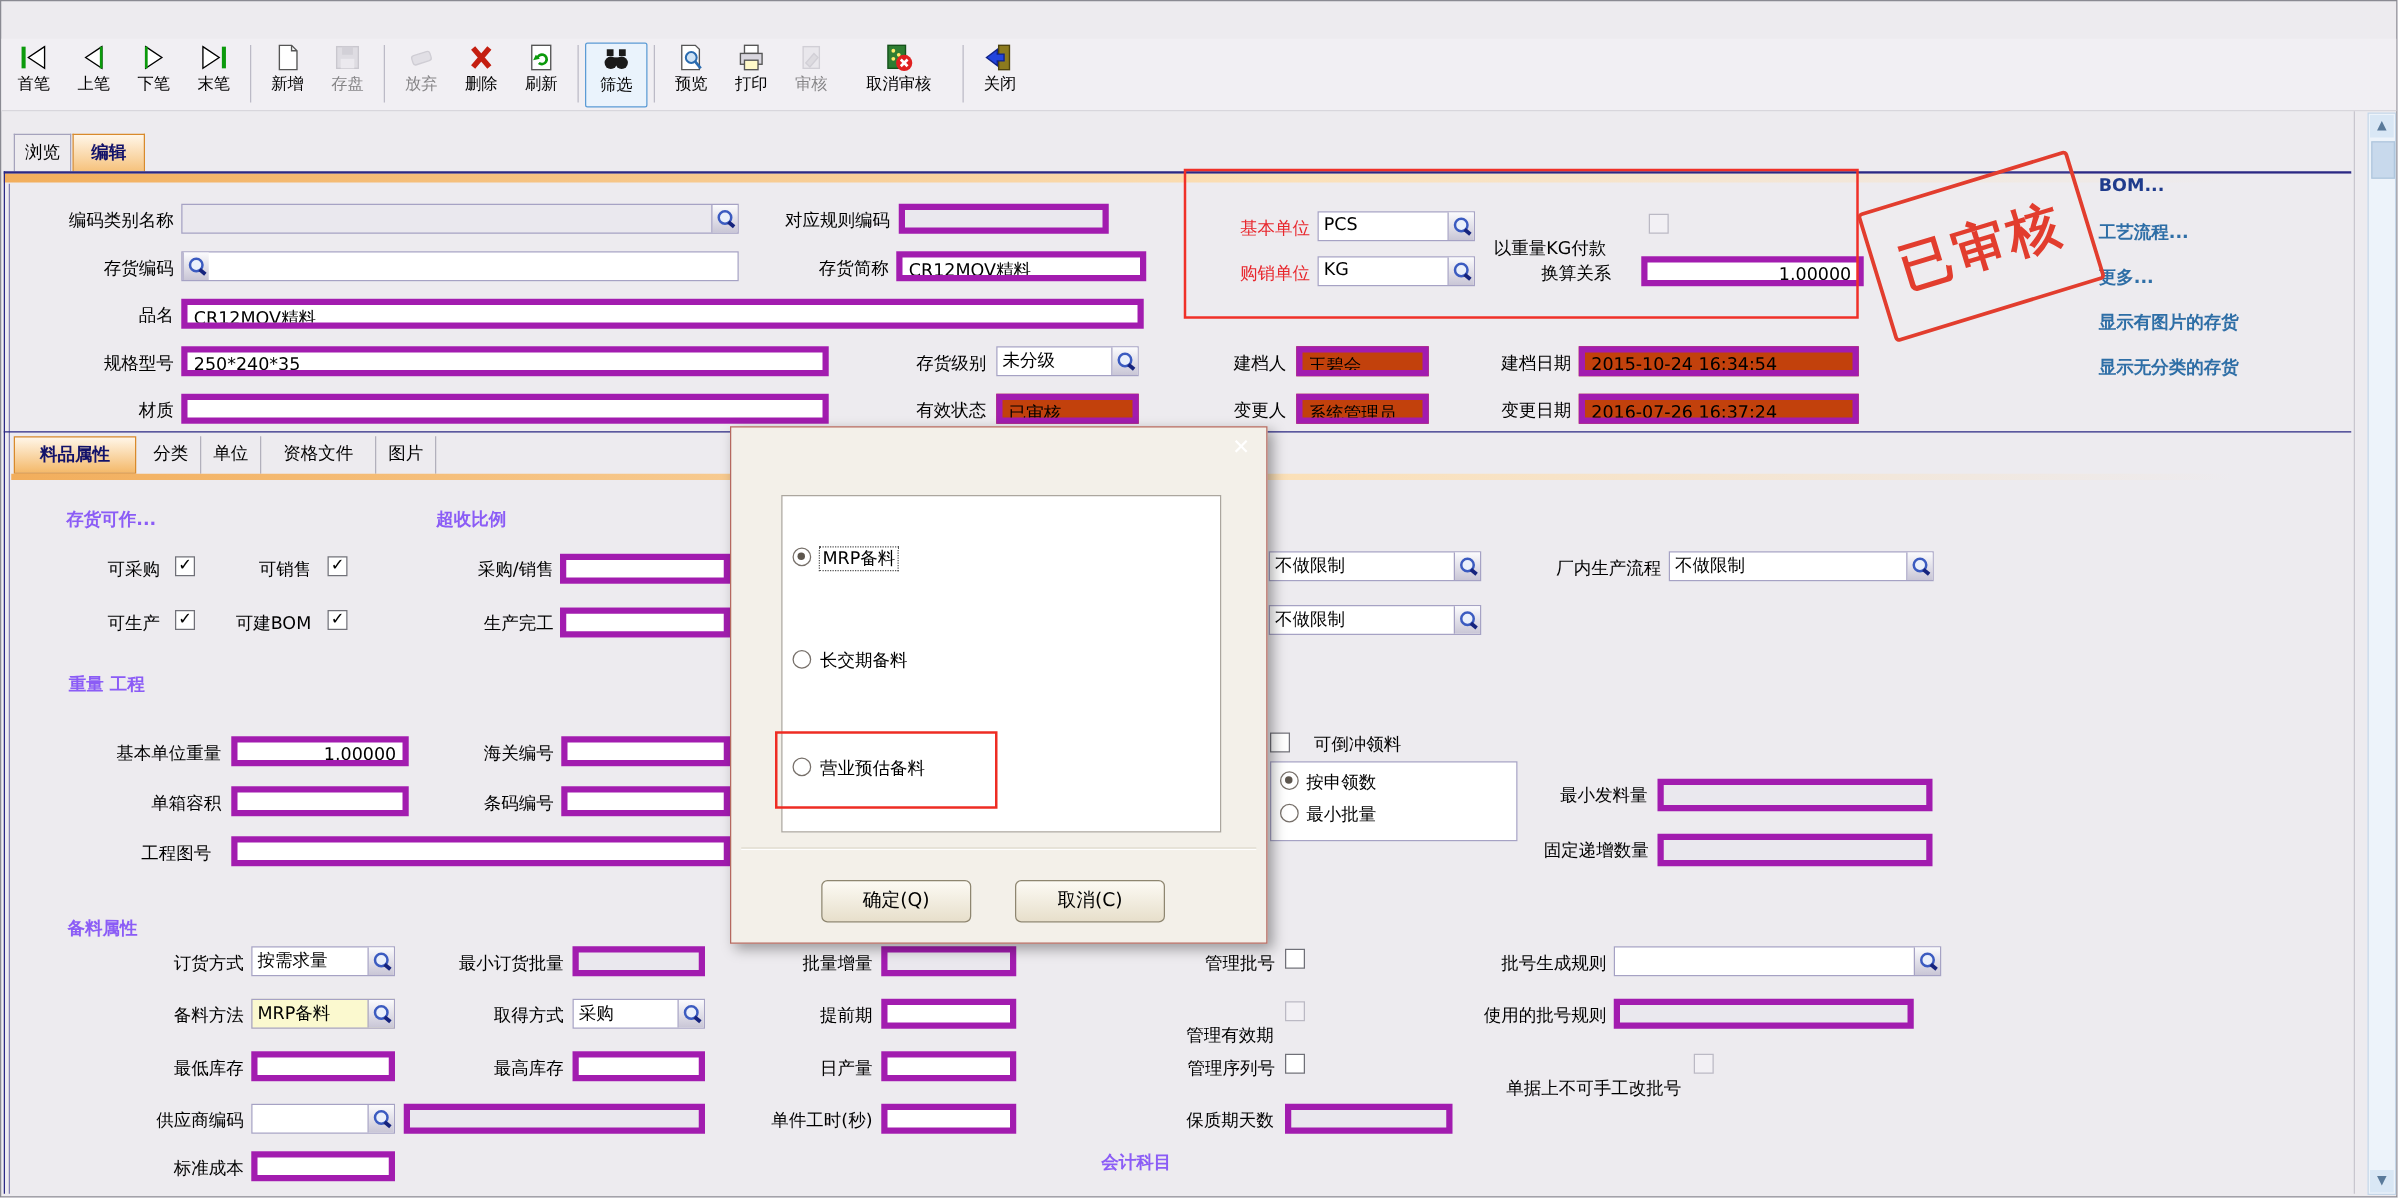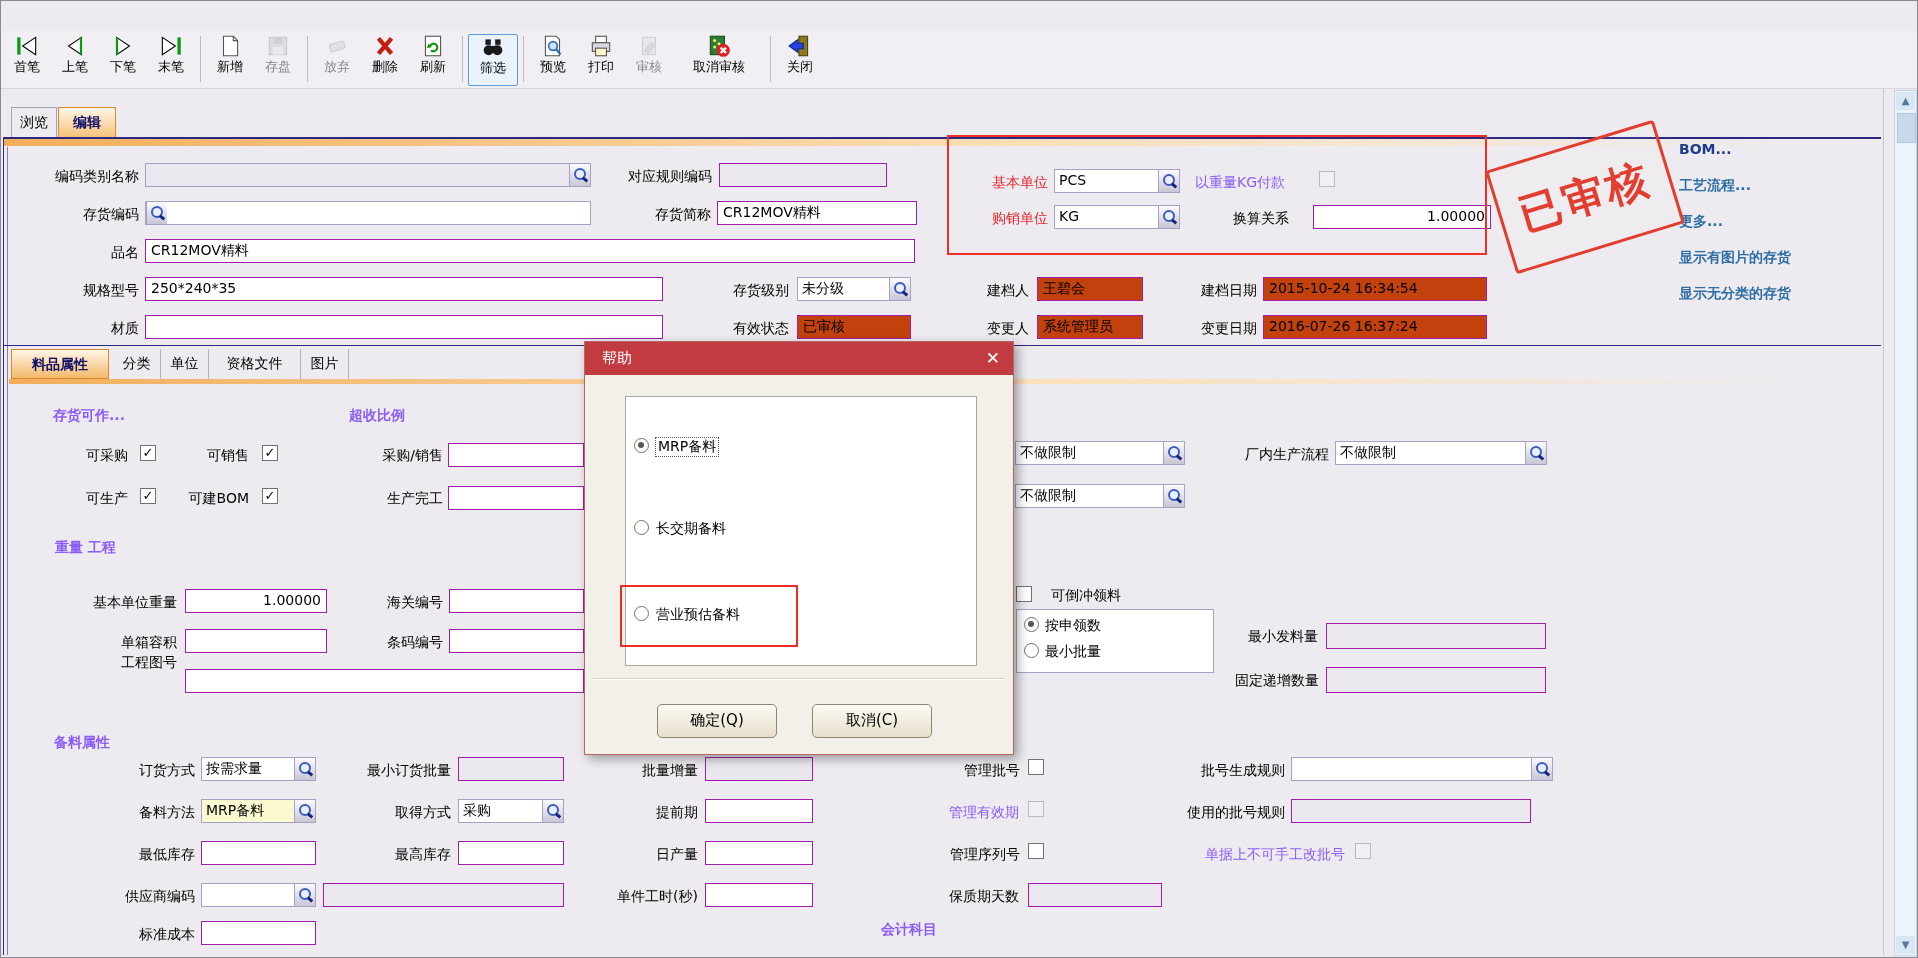--- a/index.html
+++ b/index.html
@@ -31,23 +31,23 @@
             font-weight:bold;color:#12126a;}
   .dtab{position:absolute;top:348px;height:30px;font-size:14px;line-height:28px;text-align:center;
         box-sizing:border-box;cursor:pointer;border-right:1px solid #B2B0BC;}
   .dtab.sel{background:linear-gradient(#FFF6E8,#F4B96A);border:1px solid #D98A2B;font-weight:bold;color:#12126a;}
   .oband{position:absolute;height:7px;background:linear-gradient(90deg,#F2AE5C,#FBE0B8 55%,#EDEBEF 95%);}
   .hline{position:absolute;height:2px;background:#2B2884;}
   .vline{position:absolute;width:1px;background:#2B2884;}
   
   .lbl{position:absolute;font-size:14px;color:#000;text-align:right;white-space:nowrap;}
   .lbl.red{color:#E8262C;}
-  .lbl.dim{color:#8b5cf6;}
+  .lbl.dim{color:#000000;margin-top:16px;}
   .hdr{position:absolute;font-size:14px;font-weight:bold;color:#8b5cf6;white-space:nowrap;}
-  .fld{position:absolute;height:24px;background:#fff;border:1px solid #a21caf;box-sizing:border-box;
+  .fld{position:absolute;height:24px;background:#fff;border:5px solid #a21caf;box-sizing:border-box;
        font-size:14px;padding:2px 5px;white-space:nowrap;overflow:hidden;}
   .fld.ro{background:#c2410c;}
   .fld.dis{background:#EAE8EE;}
   .fld.num{text-align:right;}
   .combo{position:absolute;height:24px;border:1px solid #A6A2C4;background:#fff;box-sizing:border-box;display:flex;}
   .combo .val{flex:1;font-size:14px;padding:2px 4px;white-space:nowrap;overflow:hidden;}
   .combo.dis{background:#EAE8EE;}
   .combo.yellow{background:#FBF9CF;}
   .lk{width:20px;background:linear-gradient(#FBFBFD,#C9C6D6);border-left:1px solid #A6A2C4;position:relative;cursor:pointer;}
   .lk::before{content:"";position:absolute;left:4px;top:4px;width:8px;height:8px;border:2px solid #3B5BC0;border-radius:50%;background:#EAF0FB;}
@@ -325,21 +325,21 @@
 
   <div class="hdr" style="left:54px;top:538px;">重量 工程</div>
   <div class="lbl" style="left:64px;top:593px;width:112px;">基本单位重量</div>
   <div class="fld num" style="left:184px;top:588px;width:142px;">1.00000</div>
   <div class="lbl" style="left:364px;top:593px;width:78px;">海关编号</div>
   <div class="fld" style="left:448px;top:588px;width:135px;"></div>
   <div class="lbl" style="left:104px;top:633px;width:72px;">单箱容积</div>
   <div class="fld" style="left:184px;top:628px;width:142px;"></div>
   <div class="lbl" style="left:364px;top:633px;width:78px;">条码编号</div>
   <div class="fld" style="left:448px;top:628px;width:135px;"></div>
-  <div class="lbl" style="left:104px;top:653px;width:72px;">工程图号</div>
+  <div class="lbl" style="left:104px;top:673px;width:72px;text-align:center;">工程图号</div>
   <div class="fld" style="left:184px;top:668px;width:399px;"></div>
 
   <div class="cb" style="left:1015px;top:585px;"></div>
   <div class="lbl" style="left:1050px;top:586px;width:98px;text-align:left;">可倒冲领料</div>
   <div id="issue-radio-panel"></div>
   <div class="rad on" style="left:1023px;top:616px;"></div>
   <div class="lbl" style="left:1044px;top:616px;width:120px;text-align:left;">按申领数</div>
   <div class="rad" style="left:1023px;top:642px;"></div>
   <div class="lbl" style="left:1044px;top:642px;width:120px;text-align:left;">最小批量</div>
   <div class="lbl" style="left:1231px;top:627px;width:86px;">最小发料量</div>
@@ -409,21 +409,20 @@
   <div class="fld" style="left:200px;top:920px;width:115px;"></div>
   <div class="hdr" style="left:880px;top:920px;">会计科目</div>
 
   <div id="vscroll">
     <div class="varrow" style="top:1px;">▲</div>
     <div id="vthumb"></div>
     <div class="varrow" style="bottom:1px;">▼</div>
   </div>
 
   <div id="dialog">
-    <div id="dlg-title">帮助</div>
     <div id="dlg-x">✕</div>
     <div id="dlg-list"></div>
     <div class="rad on" style="left:49px;top:96px;"></div>
     <div class="dlg-opt-label" style="left:71px;top:96px;outline:1px dotted #555;padding:0 2px;">MRP备料</div>
     <div class="rad" style="left:49px;top:178px;"></div>
     <div class="dlg-opt-label" style="left:71px;top:178px;">长交期备料</div>
     <div class="rad" style="left:49px;top:264px;"></div>
     <div class="dlg-opt-label" style="left:71px;top:264px;">营业预估备料</div>
     <div id="dlg-redbox"></div>
     <div id="dlg-sep"></div>

